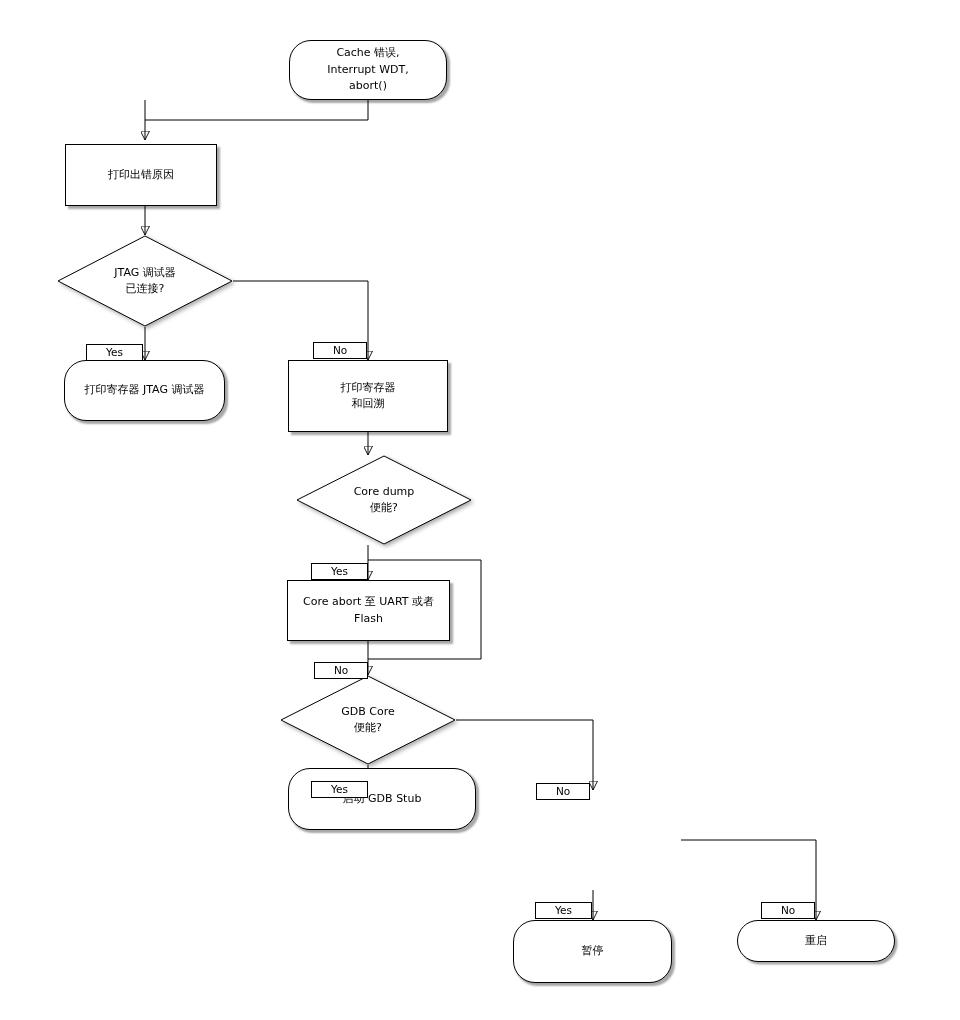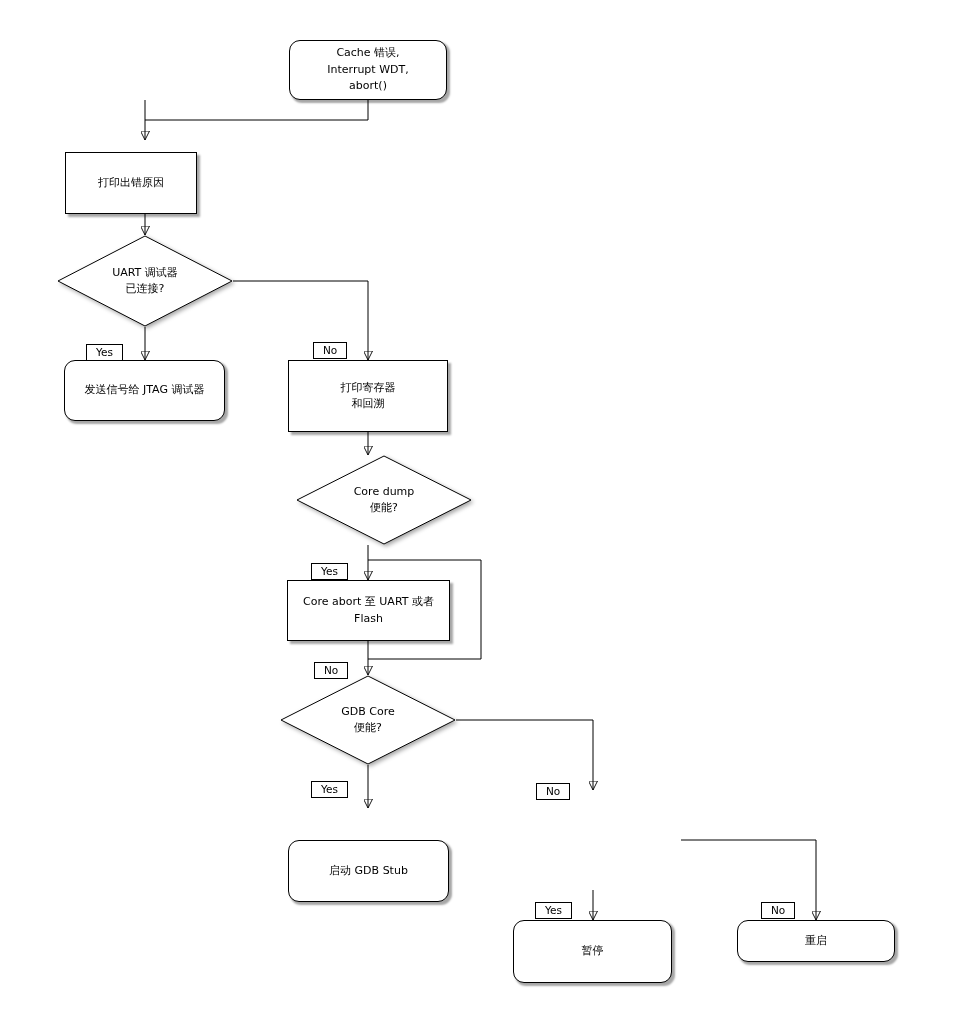--- a/index.html
+++ b/index.html
@@ -10,39 +10,39 @@
   }
   svg.connectors { position:absolute; left:0; top:0; width:960px; height:1020px; }
   svg.connectors path { fill:none; stroke:#000; stroke-width:1; }
   .box {
     position:absolute; box-sizing:border-box;
     display:flex; align-items:center; justify-content:center; text-align:center;
     background:#ffffff; border:1px solid #000;
     box-shadow:2.5px 2.5px 2px rgba(0,0,0,0.35);
     font-size:11px; line-height:1.5; padding:2px 6px;
   }
-  .box.rounded { border-radius:11px; }
+  .box.rounded { border-radius:22px; }
   .diamond {
     position:absolute; box-sizing:border-box;
     display:flex; align-items:center; justify-content:center; text-align:center;
     font-size:11px; line-height:1.5;
   }
   .diamond svg {
     position:absolute; left:0; top:0; width:100%; height:100%;
     overflow:visible;
     filter:drop-shadow(2.5px 2.5px 2px rgba(0,0,0,0.35));
   }
   .diamond polygon { fill:#ffffff; stroke:#000; stroke-width:1; }
   .diamond .node-label { position:relative; z-index:1; }
   .node-label { white-space:pre-line; }
   .chip {
     position:absolute; box-sizing:border-box;
     background:#ffffff; border:1px solid #000;
     font-size:10.5px; line-height:15px; height:17px; min-width:30px;
-    padding:0 9px; text-align:center;
+    padding:0 19px; text-align:center;
   }
 </style>
 </head>
 <body>
 
 <div class="canvas">
 
   <svg class="connectors" xmlns="http://www.w3.org/2000/svg">
     <defs>
       <marker id="arrow" viewBox="0 0 10 10" refX="10" refY="5" markerWidth="9" markerHeight="9" orient="auto-start-reverse">
@@ -64,34 +64,34 @@
     <path d="M681,840 L816,840 L816,920" marker-end="url(#arrow)"></path>
   </svg>
 
 
   <div class="box rounded" style="left:289px;top:40px;width:158px;height:60px">
     <span class="node-label">Cache 错误,
 Interrupt WDT,
 abort()</span>
   </div>
 
-  <div class="box" style="left:65px;top:152px;width:132px;height:62px">
+  <div class="box" style="left:65px;top:144px;width:152px;height:62px">
     <span class="node-label">打印出错原因</span>
   </div>
 
   <div class="diamond" style="left:57px;top:235px;width:176px;height:92px">
     <svg viewBox="0 0 176 92">
         <polygon points="88,1 175,46 88,91 1,46"></polygon>
       </svg>
-    <span class="node-label">UART 调试器
+    <span class="node-label">JTAG 调试器
 已连接?</span>
   </div>
 
   <div class="box rounded" style="left:64px;top:360px;width:161px;height:61px">
-    <span class="node-label">发送信号给 JTAG 调试器</span>
+    <span class="node-label">打印寄存器 JTAG 调试器</span>
   </div>
 
   <div class="box" style="left:288px;top:360px;width:160px;height:72px">
     <span class="node-label">打印寄存器
 和回溯</span>
   </div>
 
   <div class="diamond" style="left:296px;top:455px;width:176px;height:90px">
     <svg viewBox="0 0 176 90">
         <polygon points="88,1 175,45 88,89 1,45"></polygon>
@@ -105,21 +105,21 @@
   </div>
 
   <div class="diamond" style="left:280px;top:675px;width:176px;height:90px">
     <svg viewBox="0 0 176 90">
         <polygon points="88,1 175,45 88,89 1,45"></polygon>
       </svg>
     <span class="node-label">GDB Core
 便能?</span>
   </div>
 
-  <div class="box rounded" style="left:288px;top:840px;width:161px;height:62px">
+  <div class="box rounded" style="left:288px;top:768px;width:188px;height:62px">
     <span class="node-label">启动 GDB Stub</span>
   </div>
 
 
   <div class="box rounded" style="left:513px;top:920px;width:159px;height:63px">
     <span class="node-label">暂停</span>
   </div>
 
   <div class="box rounded" style="left:737px;top:920px;width:158px;height:42px">
     <span class="node-label">重启</span>

